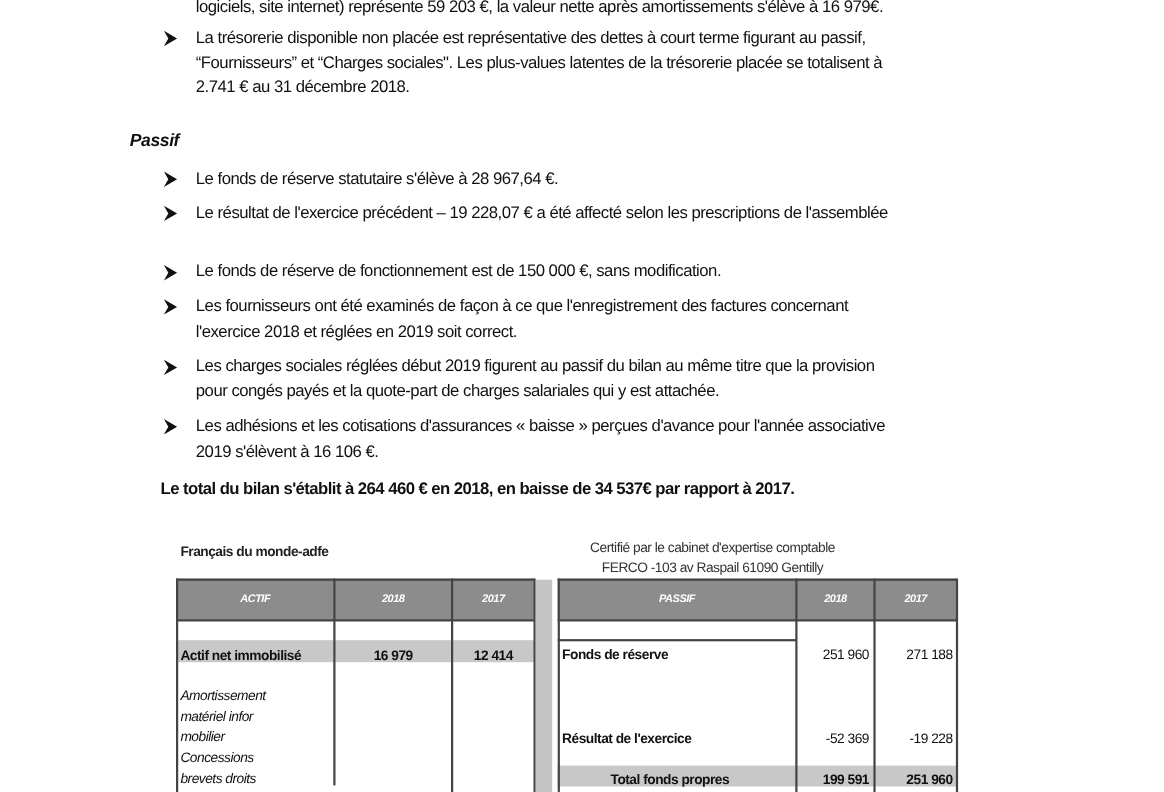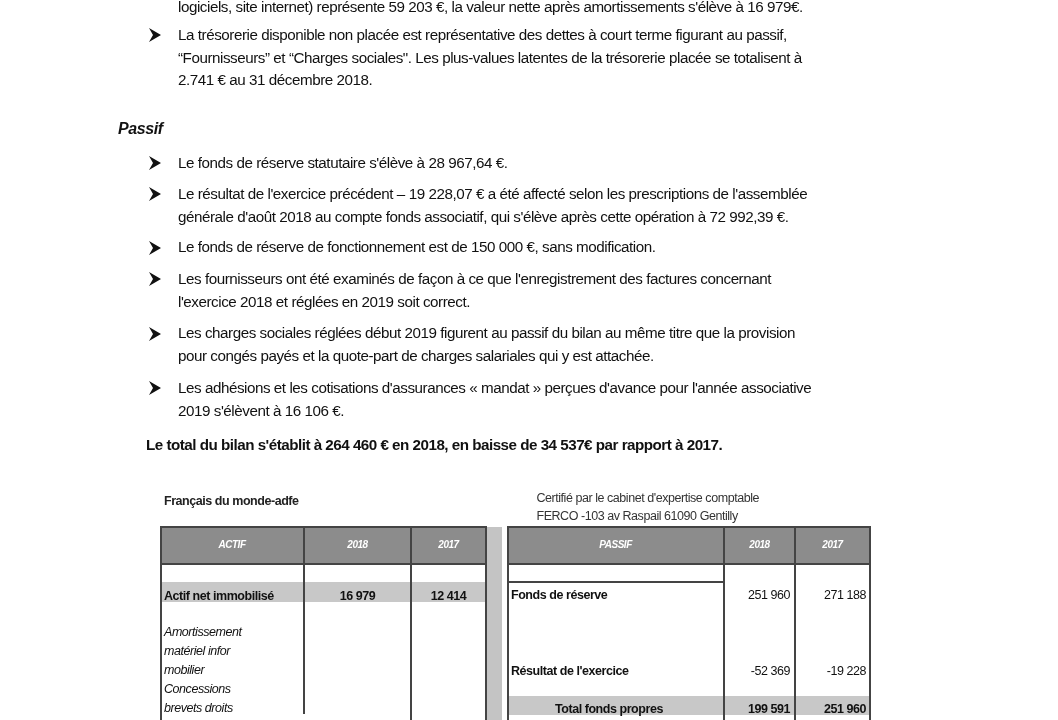--- a/index.html
+++ b/index.html
@@ -15,21 +15,21 @@
 
   .heading { position: absolute; left: 118px; top: 118px; font-weight: bold; font-style: italic;
              font-size: 16px; letter-spacing: -0.4px; }
 
   .summary { position: absolute; left: 146px; top: 434px; font-weight: bold; font-size: 15.2px;
              letter-spacing: -0.5px; }
 
   
   .tbl-font { font-family: "Liberation Sans", sans-serif; }
   .org-name { position: absolute; left: 164px; top: 490px; font-size: 12.5px; font-weight: bold; color: #222; }
-  .cert { position: absolute; right: 190px; top: 489px; text-align: left; font-size: 12.5px; line-height: 18px; color: #333; }
+  .cert { position: absolute; right: 190px; top: 489px; text-align: center; font-size: 12.5px; line-height: 18px; color: #333; }
   .vline { position: absolute; width: 1.5px; background: #444; }
   .hline { position: absolute; height: 1.5px; background: #444; }
   .hdr-box { position: absolute; background: #8c8c8c; color: #fff; font-weight: bold; font-style: italic;
              font-size: 10px; display: flex; align-items: center; justify-content: center; }
   .shade { position: absolute; background: #c8c8c8; }
   .lbl { position: absolute; font-size: 12.5px; }
   .bold { font-weight: bold; }
   .italic { font-style: italic; }
   .num { position: absolute; font-size: 12.5px; text-align: right; }
   .numc { position: absolute; font-size: 12.5px; text-align: center; }
@@ -66,21 +66,20 @@
     <div>Le fonds de réserve statutaire s'élève à 28 967,64 €.</div>
   </div>
 
   <div class="bullet" style="top:186px;">
     <svg width="14" height="16" viewBox="0 0 14 16">
         <path d="M1 1 L13 8 L1 15 L5 8 Z" fill="#111"></path>
       </svg>
   </div>
   <div class="para" style="top:183px;">
     <div>Le résultat de l'exercice précédent – 19 228,07 € a été affecté selon les prescriptions de l'assemblée</div>
-    <div>générale d'août 2018 au compte fonds associatif, qui s'élève après cette opération à 72 992,39 €.</div>
   </div>
 
   <div class="bullet" style="top:240px;">
     <svg width="14" height="16" viewBox="0 0 14 16">
         <path d="M1 1 L13 8 L1 15 L5 8 Z" fill="#111"></path>
       </svg>
   </div>
   <div class="para" style="top:236px;">
     <div>Le fonds de réserve de fonctionnement est de 150 000 €, sans modification.</div>
   </div>
@@ -104,21 +103,21 @@
     <div>Les charges sociales réglées début 2019 figurent au passif du bilan au même titre que la provision</div>
     <div>pour congés payés et la quote-part de charges salariales qui y est attachée.</div>
   </div>
 
   <div class="bullet" style="top:380px;">
     <svg width="14" height="16" viewBox="0 0 14 16">
         <path d="M1 1 L13 8 L1 15 L5 8 Z" fill="#111"></path>
       </svg>
   </div>
   <div class="para" style="top:377px;">
-    <div>Les adhésions et les cotisations d'assurances « mandat » perçues d'avance pour l'année associative</div>
+    <div>Les adhésions et les cotisations d'assurances « baisse » perçues d'avance pour l'année associative</div>
     <div>2019 s'élèvent à 16 106 €.</div>
   </div>
 
   <div class="summary">Le total du bilan s'établit à 264 460 € en 2018, en baisse de 34 537€ par rapport à 2017.</div>
 
   <div class="tbl-font">
     <div class="org-name">Français du monde-adfe</div>
     <div class="cert">
       <div>Certifié par le cabinet d'expertise comptable</div>
       <div>FERCO -103 av Raspail 61090 Gentilly</div>

